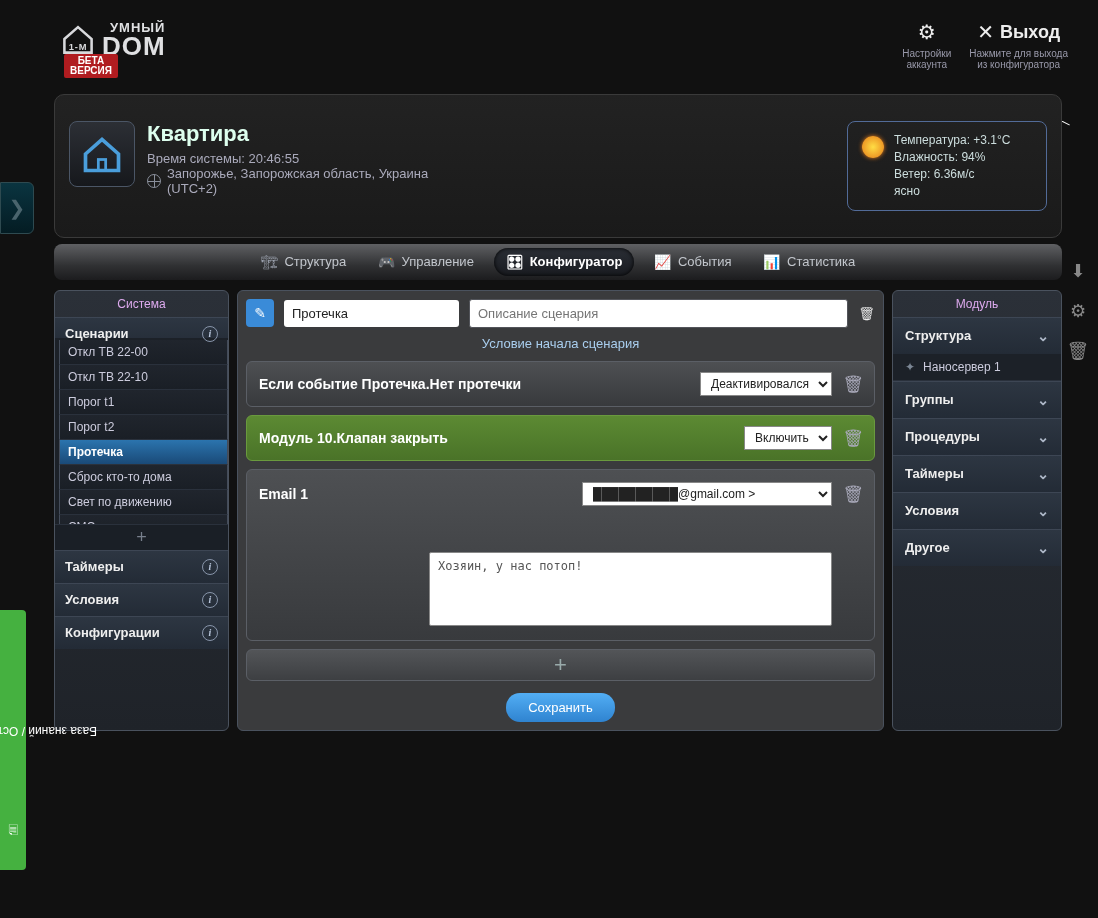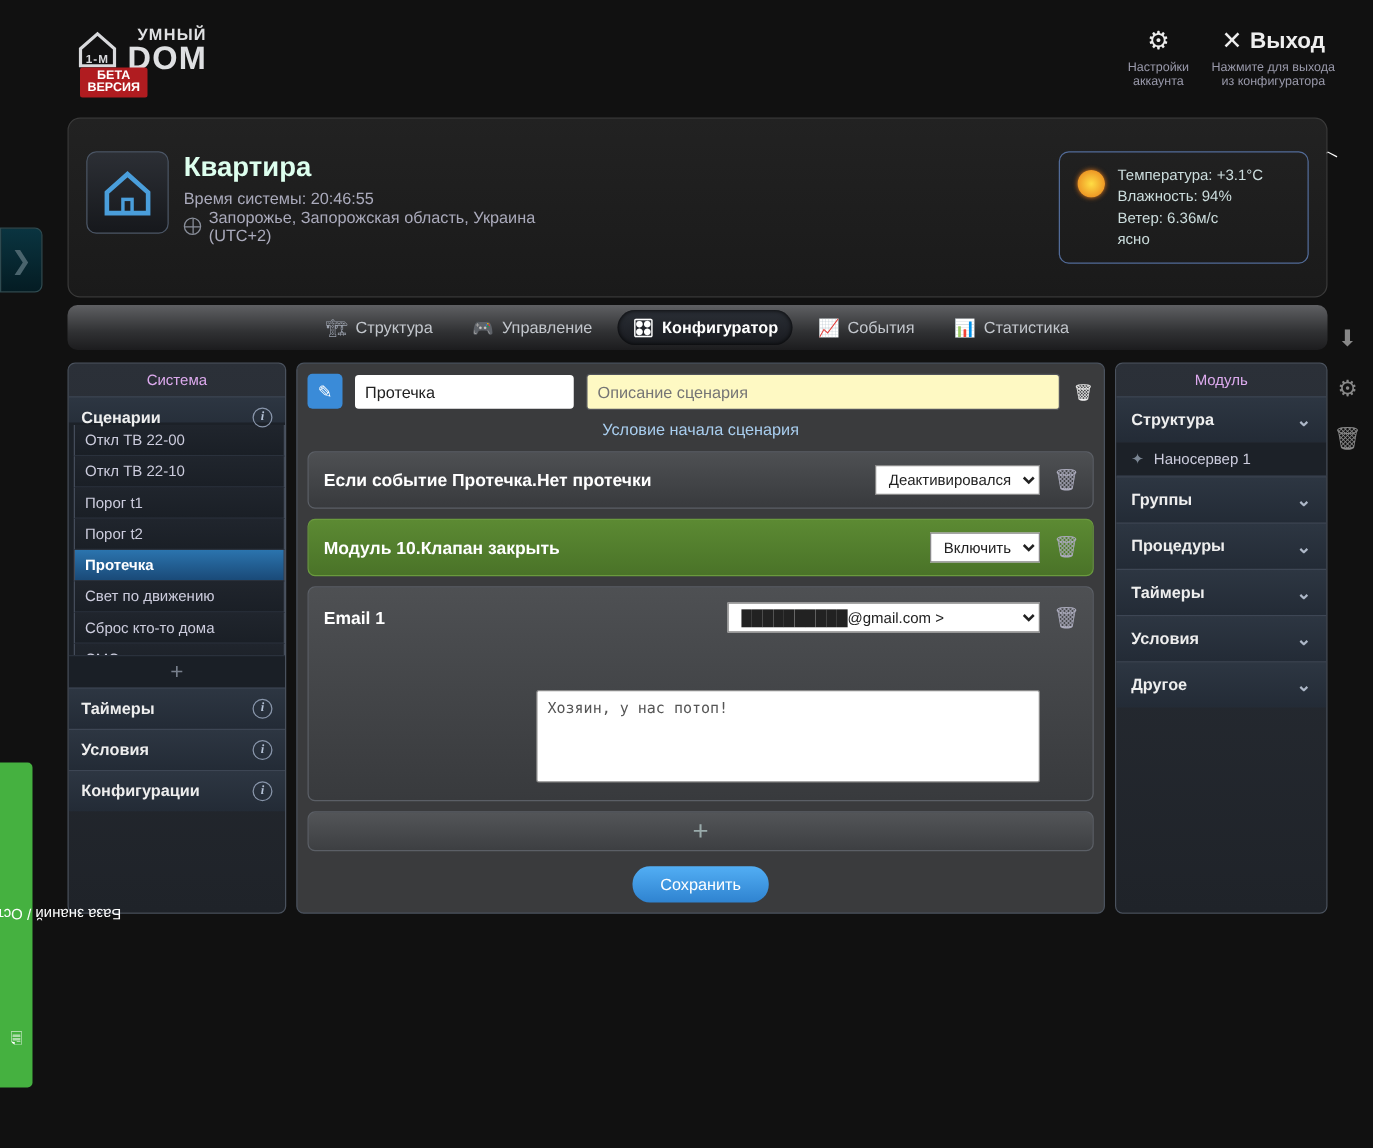--- a/index.html
+++ b/index.html
@@ -164,21 +164,21 @@
 .edit-btn {
   width: 28px; height: 28px; background: #3a8bd8; border-radius: 4px;
   display: flex; align-items: center; justify-content: center;
   color: #fff; font-size: 14px; cursor: pointer; flex: 0 0 auto;
 }
 .name-input {
   background: #fff; border: none; border-radius: 3px;
   padding: 6px 8px; font-size: 13px; color: #222; width: 175px;
 }
 .desc-input {
-  background: #fef9c3; border: 1px solid #52545a; border-radius: 3px;
+  background: #ffffff; border: 1px solid #52545a; border-radius: 3px;
   padding: 6px 8px; font-size: 13px; color: #888; flex: 1;
 }
 .cond-title {
   text-align: center; color: #a9ceef; font-size: 13px; margin: 4px 0 10px 0;
 }
 .row-label { color: #fff; font-size: 14px; font-weight: bold; flex: 0 0 auto; }
 .row-select {
   background: #fff; border: 1px solid #888; padding: 3px 6px;
   font-size: 12px; color: #222; margin-left: auto; margin-right: 30px;
 }
@@ -378,22 +378,22 @@
     <div class="sys-cat">
       <span>Сценарии</span>
       <span class="info-icon">i</span>
     </div>
     <div class="sys-list-wrap" id="scenario-list" style="max-height: 186px; overflow: hidden; margin-top: -12px;">
         <div class="sys-item">Откл ТВ 22-00</div>
         <div class="sys-item">Откл ТВ 22-10</div>
         <div class="sys-item">Порог t1</div>
         <div class="sys-item">Порог t2</div>
         <div class="sys-item selected">Протечка</div>
+        <div class="sys-item">Сброс кто-то дома</div>
         <div class="sys-item">Свет по движению</div>
-        <div class="sys-item">Сброс кто-то дома</div>
         <div class="sys-item">СМС по кнопке</div>
       </div>
     <div class="add-row">+</div>
     <div class="sys-cat">
       <span>Таймеры</span>
       <span class="info-icon">i</span>
     </div>
     <div class="sys-cat">
       <span>Условия</span>
       <span class="info-icon">i</span>

